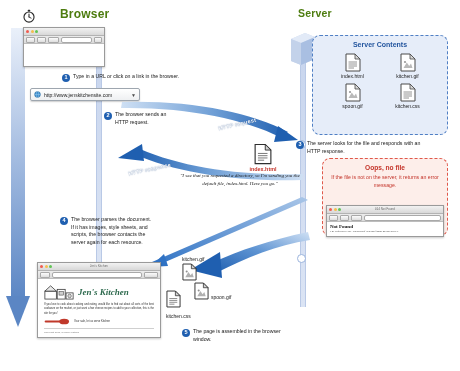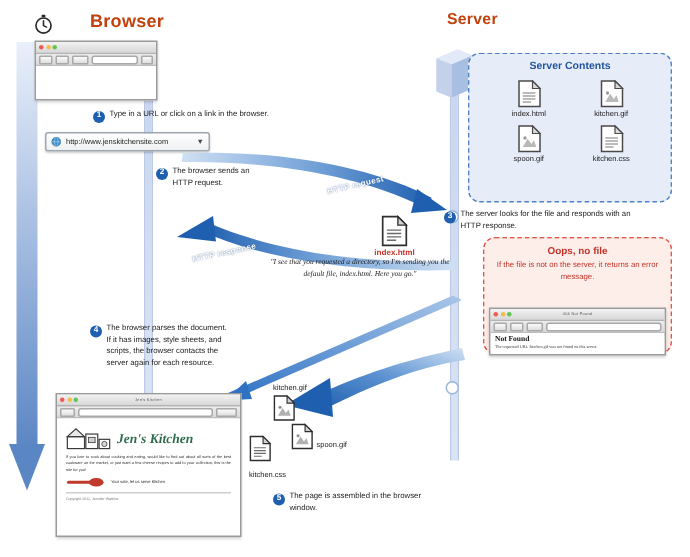--- a/index.html
+++ b/index.html
@@ -10,21 +10,21 @@
     overflow:hidden;
     position:relative;
   }
   #stage{position:absolute;left:0;top:0;width:460px;height:371px;}
   .abs{position:absolute;}
 
   
   .col-head{
     font-family:"Liberation Sans", sans-serif;
     font-weight:bold;
-    color:#c2410c;
+    color:#4d7c0f;
     letter-spacing:.2px;
   }
   #browser-head{left:60px;top:7px;font-size:12px;}
   #server-head{left:298px;top:7px;font-size:10.5px;text-align:center;}
 
   
   #clock-icon{left:22px;top:9px;width:14px;height:14px;}
 
   
   #time-arrow{left:5px;top:28px;width:26px;height:300px;}
@@ -210,21 +210,21 @@
   
   #kitchen-gif{left:182px;top:256px;}
   #spoon-gif{left:194px;top:282px;}
   #kitchen-css{left:166px;top:290px;}
   .res-name{
     font-size:5px;color:#1a1a1a;white-space:nowrap;
     font-family:"Liberation Sans", sans-serif;
   }
 
   
-  #jens-win{left:37px;top:262px;width:124px;height:96px;}
+  #jens-win{left:37px;top:262px;width:124px;height:76px;}
   #jk-logo-row{
     display:flex;align-items:center;gap:4px;
     padding:4px 6px 2px 6px;
   }
   #jk-title{
     font-family:"Liberation Serif", serif;
     font-style:italic;font-weight:bold;
     font-size:9px;color:#2f6b4f;white-space:nowrap;
   }
   #jk-copy{

